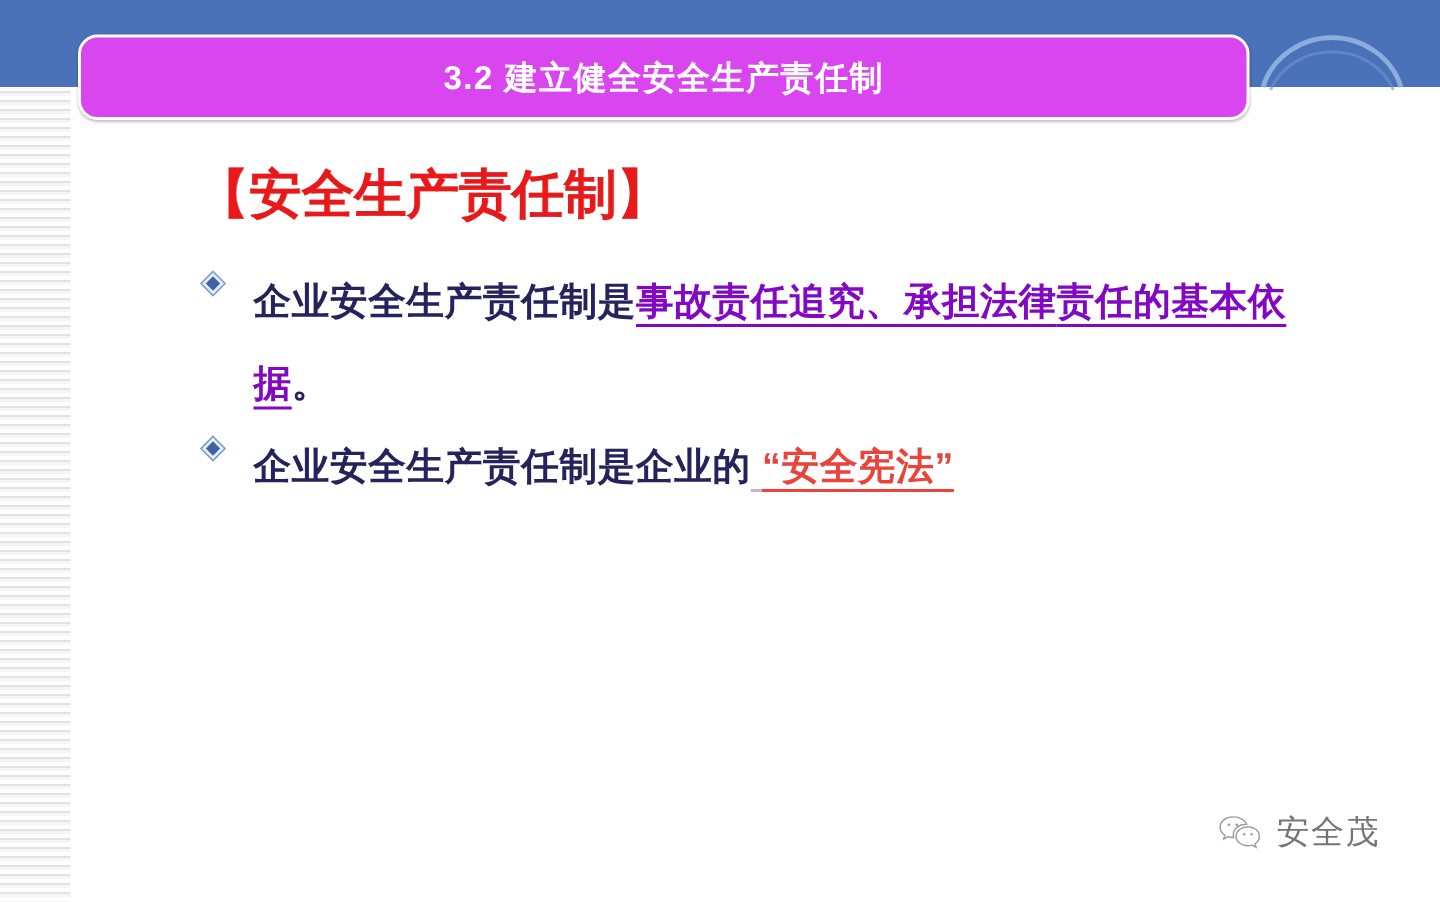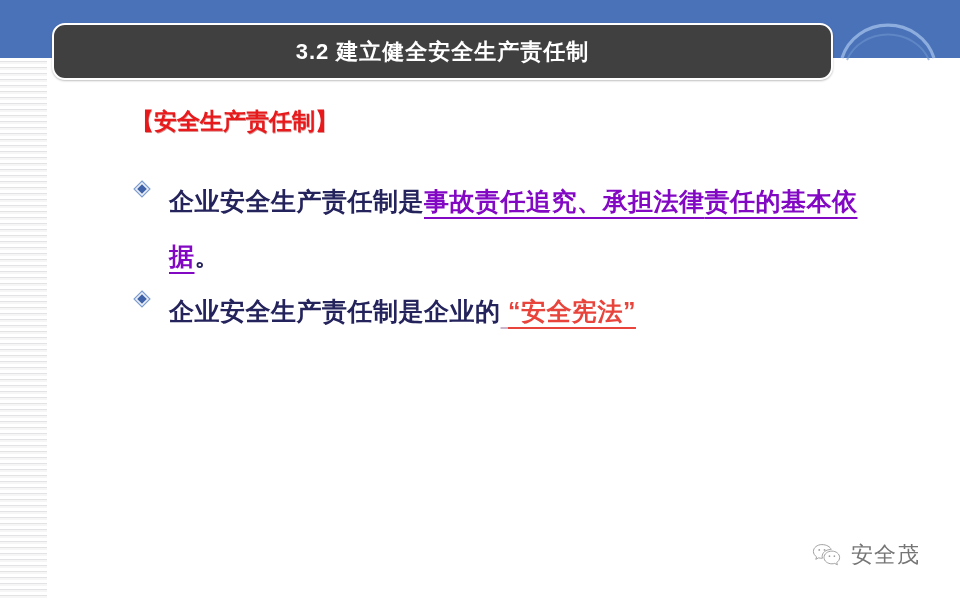--- a/index.html
+++ b/index.html
@@ -36,42 +36,42 @@
     );
   }
   #left-stripes-top{
     position:absolute; left:0; top:0; width:47px; height:58px;
     background:#4a72b8;
   }
 
   
   #title-bar{
     position:absolute; left:52px; top:23px; width:781px; height:57px;
-    background:#404040;
+    background:#d946ef;
     border:2px solid #ffffff;
     border-radius:13px;
     display:flex; align-items:center; justify-content:center;
     box-shadow:0 1px 2px rgba(0,0,0,.25);
   }
   #title-text{
     color:#ffffff;
     font-size:22px;
     font-weight:bold;
     letter-spacing:1px;
     white-space:nowrap;
   }
 
   
   #content{
     position:absolute; left:0; top:92px; width:960px; height:420px;
   }
   #section-heading{
     position:absolute; left:131px; top:14px;
     color:#e8191b;
-    font-size:23px;
+    font-size:35px;
     font-weight:bold;
     letter-spacing:0px;
     white-space:nowrap;
     text-shadow:0.5px 0.5px 0 rgba(180,0,0,.45);
   }
 
   .bullet-row{
     position:absolute;
     display:flex;
     align-items:flex-start;

